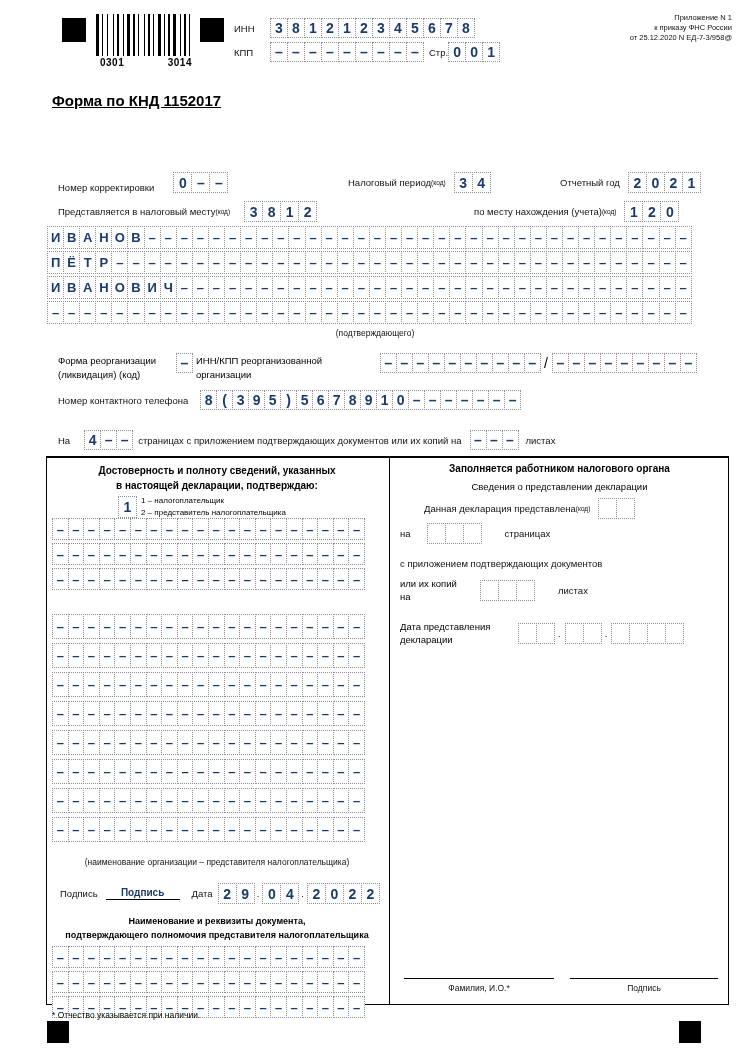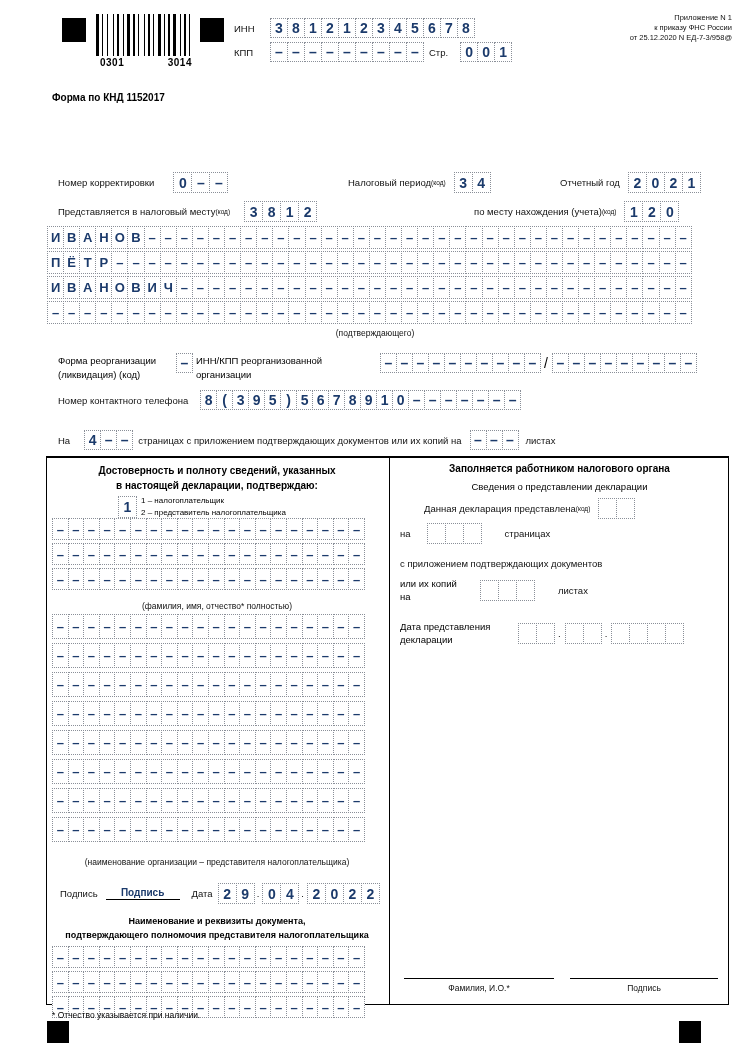--- a/index.html
+++ b/index.html
@@ -30,21 +30,21 @@
   .barcode .bc i{display:block;background:#000;height:42px;margin-right:1px;}
   .bcnum{font-size:10px;font-weight:700;letter-spacing:.5px;margin-top:1px;
          display:flex;justify-content:space-between;width:92px;padding-left:4px;}
 
   .topright{position:absolute;right:18px;top:13px;text-align:right;
             font-size:7.5px;line-height:1.35;color:#111;}
 
   .lbl{font-size:9.5px;color:#111;}
   .lbl .kod{font-size:6.5px;vertical-align:1px;}
 
-  .formkod{position:absolute;left:52px;top:92px;font-size:10px;font-weight:700;}
+  .formkod{position:absolute;left:52px;top:92px;font-size:15px;font-weight:700;text-decoration:underline;}
 
   .title{position:absolute;left:0;right:0;top:108px;text-align:center;
          font-size:11px;font-weight:700;line-height:1.55;}
 
   
   .abs{position:absolute;}
   .row{display:flex;align-items:center;}
 
   
   .area{position:absolute;left:46px;top:457px;width:683px;height:548px;
@@ -144,32 +144,32 @@
         <span class="cell" style="width: 18px; height: 20px;">–</span>
         <span class="cell" style="width: 18px; height: 20px;">–</span>
         <span class="cell" style="width: 18px; height: 20px;">–</span>
         <span class="cell" style="width: 18px; height: 20px;">–</span>
         <span class="cell" style="width: 18px; height: 20px;">–</span>
         <span class="cell" style="width: 18px; height: 20px;">–</span>
         <span class="cell" style="width: 18px; height: 20px;">–</span>
         <span class="cell" style="width: 18px; height: 20px;">–</span>
         <span class="cell" style="width: 18px; height: 20px;">–</span>
       </span>
-    <span class="lbl" style="margin:0 12px 0 6px;">Стр.</span>
+    <span class="lbl" style="margin:0 0 0 6px;">Стр.</span>
     <span class="cells" id="page-cells">
         <span class="cell" style="width: 18px; height: 20px;">0</span>
         <span class="cell" style="width: 18px; height: 20px;">0</span>
         <span class="cell" style="width: 18px; height: 20px;">1</span>
       </span>
   </div>
 
   <div class="formkod">Форма по КНД 1152017</div>
 
 
-  <div class="abs row" style="left:58px;top:172px;">
+  <div class="abs row" style="left:58px;top:172px;align-items:flex-end;">
     <span class="lbl">Номер корректировки</span>
     <span class="cells" id="corr-cells" style="margin-left:19px;">
         <span class="cell" style="width: 19px; height: 21px;">0</span>
         <span class="cell" style="width: 19px; height: 21px;">–</span>
         <span class="cell" style="width: 19px; height: 21px;">–</span>
       </span>
   </div>
 
   <div class="abs row" style="left:348px;top:172px;">
     <span class="lbl">
@@ -546,21 +546,20 @@
         <span class="cell" style="width: 16.6px; height: 22px; font-size: 13px;">–</span>
         <span class="cell" style="width: 16.6px; height: 22px; font-size: 13px;">–</span>
         <span class="cell" style="width: 16.6px; height: 22px; font-size: 13px;">–</span>
         <span class="cell" style="width: 16.6px; height: 22px; font-size: 13px;">–</span>
         <span class="cell" style="width: 16.6px; height: 22px; font-size: 13px;">–</span>
         <span class="cell" style="width: 16.6px; height: 22px; font-size: 13px;">–</span>
         <span class="cell" style="width: 16.6px; height: 22px; font-size: 13px;">–</span>
         <span class="cell" style="width: 16.6px; height: 22px; font-size: 13px;">–</span>
       </div>
     </div>
-  <div class="abs cap" style="left:52px;top:601px;width:330px;">(фамилия, имя, отчество* полностью)</div>
 
   <div class="abs" id="org-block" style="left:52px;top:614px;">
       <div class="cells" style="margin-bottom: 4px;">
         <span class="cell" style="width: 16.6px; height: 25px; font-size: 13px;">–</span>
         <span class="cell" style="width: 16.6px; height: 25px; font-size: 13px;">–</span>
         <span class="cell" style="width: 16.6px; height: 25px; font-size: 13px;">–</span>
         <span class="cell" style="width: 16.6px; height: 25px; font-size: 13px;">–</span>
         <span class="cell" style="width: 16.6px; height: 25px; font-size: 13px;">–</span>
         <span class="cell" style="width: 16.6px; height: 25px; font-size: 13px;">–</span>
         <span class="cell" style="width: 16.6px; height: 25px; font-size: 13px;">–</span>

